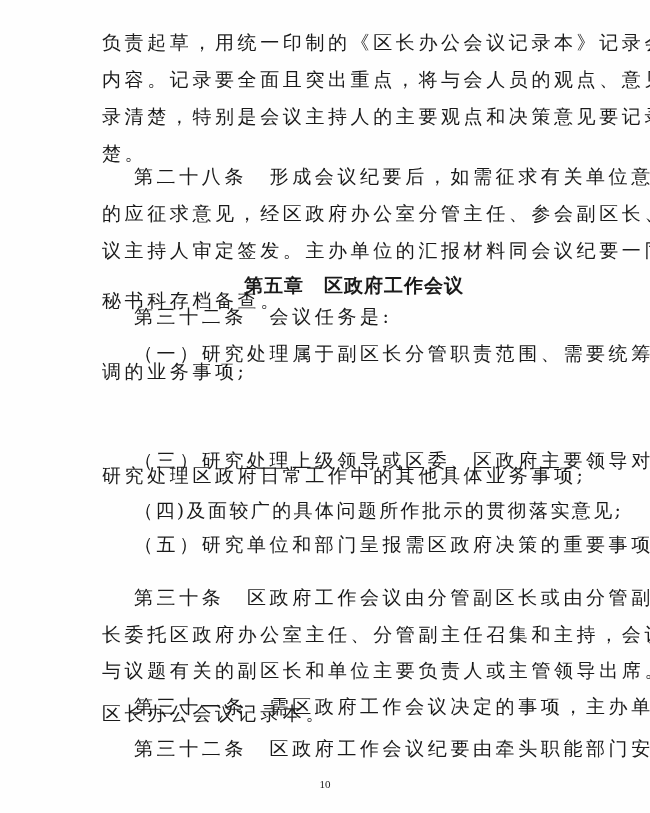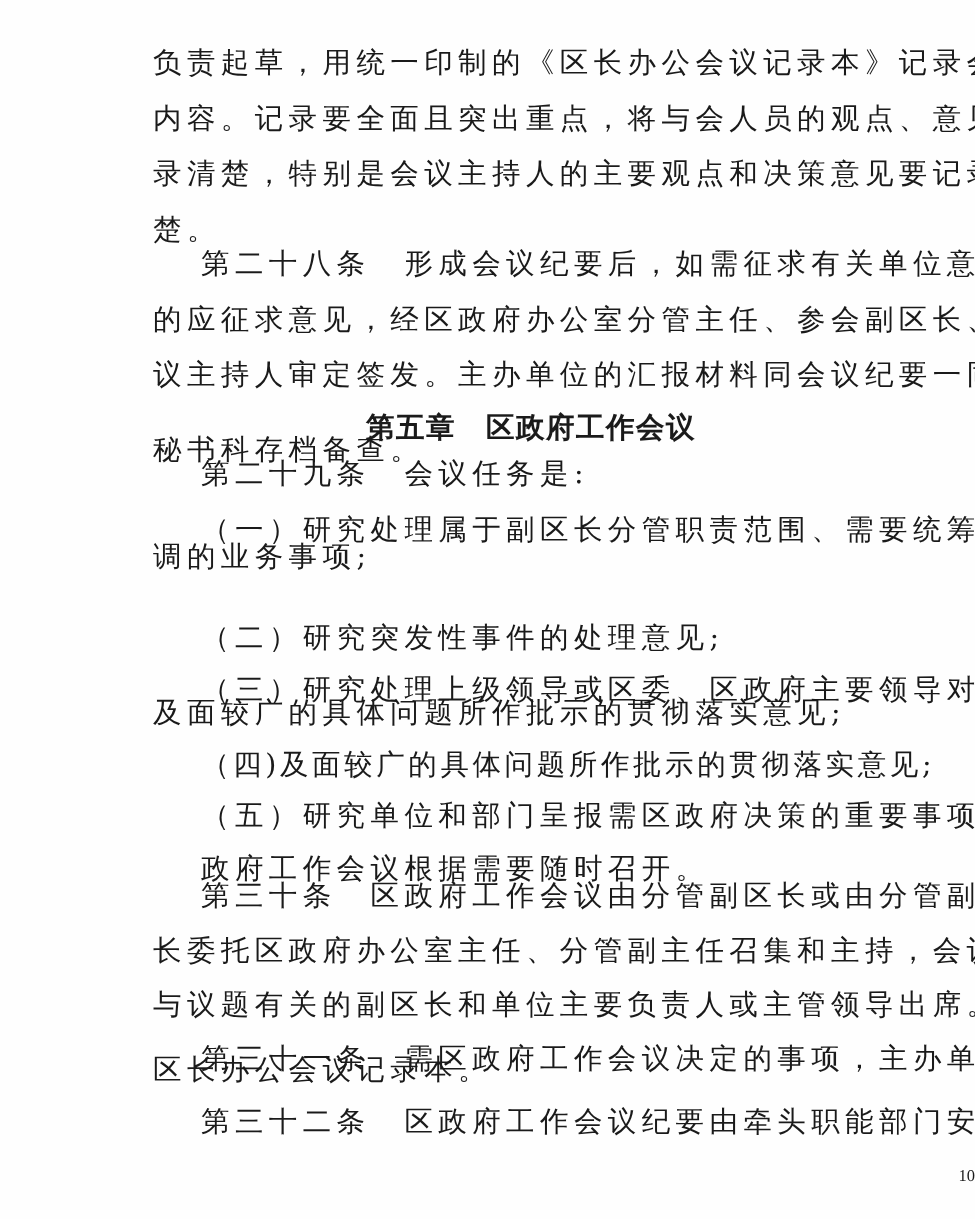--- a/index.html
+++ b/index.html
@@ -6,48 +6,46 @@
   body { width: 650px; height: 813px; position: relative; overflow: hidden;
          font-family: "DejaVu Serif", "Liberation Serif", serif; color: #1a1a1a; }
   .page { position: absolute; left: 0; top: 0; width: 650px; height: 813px; background: #fefefe; }
   .line { position: absolute; left: 102px; width: 456px; height: 26px; font-size: 19px;
           line-height: 26px; white-space: nowrap; letter-spacing: 3.6px; overflow: visible; }
   .line.indent { left: 134px; width: 424px; }
   .line.tight { letter-spacing: 2.4px; }
   .heading { position: absolute; left: 0; width: 630px; text-align: center; font-size: 19px;
              line-height: 26px; font-weight: bold; letter-spacing: 1px;
              font-family: "DejaVu Sans", "Liberation Sans", sans-serif; margin-left: 39px; }
-  .pagenum { position: absolute; left: 0; width: 650px; text-align: right; top: 778px;
+  .pagenum { position: absolute; left: 0; width: 650px; text-align: center; top: 778px;
              font-size: 11px; font-family: "Liberation Serif", serif; }
 </style>
 </head>
 <body>
 
 <div class="page">
   <div class="line" style="top:29px">负责起草，用统一印制的《区长办公会议记录本》记录会议</div>
   <div class="line" style="top:66px">内容。记录要全面且突出重点，将与会人员的观点、意见记</div>
   <div class="line" style="top:103px">录清楚，特别是会议主持人的主要观点和决策意见要记录清</div>
   <div class="line" style="top:140px">楚。</div>
 
   <div class="line indent" style="top:158px; top:163px">第二十八条　形成会议纪要后，如需征求有关单位意见</div>
   <div class="line" style="top:200px">的应征求意见，经区政府办公室分管主任、参会副区长、会</div>
   <div class="line" style="top:237px">议主持人审定签发。主办单位的汇报材料同会议纪要一同由</div>
   <div class="line" style="top:287px">秘书科存档备查。</div>
 
   <div class="heading" style="top:272px; top:272px">第五章　区政府工作会议</div>
 
-  <div class="line indent" style="top:303px">第二十九条　会议任务是:</div>
+  <div class="line indent" style="top:303px">第三十二条　会议任务是:</div>
   <div class="line indent" style="top:340px">（一）研究处理属于副区长分管职责范围、需要统筹协</div>
   <div class="line" style="top:358px">调的业务事项;</div>
-  <div class="line indent" style="top:412px">（二）研究突发性事件的处理意见;</div>
   <div class="line indent" style="top:447px">（三）研究处理上级领导或区委、区政府主要领导对涉</div>
-  <div class="line" style="top:462px; top:462px">及面较广的具体问题所作批示的贯彻落实意见;</div>
+  <div class="line" style="top:462px; top:462px">研究处理区政府日常工作中的其他具体业务事项;</div>
   <div class="line indent tight" style="top:497px">（四)及面较广的具体问题所作批示的贯彻落实意见;</div>
   <div class="line indent" style="top:531px">（五）研究单位和部门呈报需区政府决策的重要事项。</div>
-  <div class="line indent" style="top:566px">政府工作会议根据需要随时召开。</div>
 
   <div class="line indent" style="top:584px">第三十条　区政府工作会议由分管副区长或由分管副区</div>
   <div class="line" style="top:621px">长委托区政府办公室主任、分管副主任召集和主持，会议由</div>
   <div class="line" style="top:657px">与议题有关的副区长和单位主要负责人或主管领导出席。</div>
   <div class="line indent" style="top:693px">第三十一条　需区政府工作会议决定的事项，主办单位</div>
   <div class="line" style="top:700px">区长办公会议记录本。</div>
   <div class="line indent" style="top:735px">第三十二条　区政府工作会议纪要由牵头职能部门安排</div>
 
   <div class="pagenum">10</div>
 </div>

